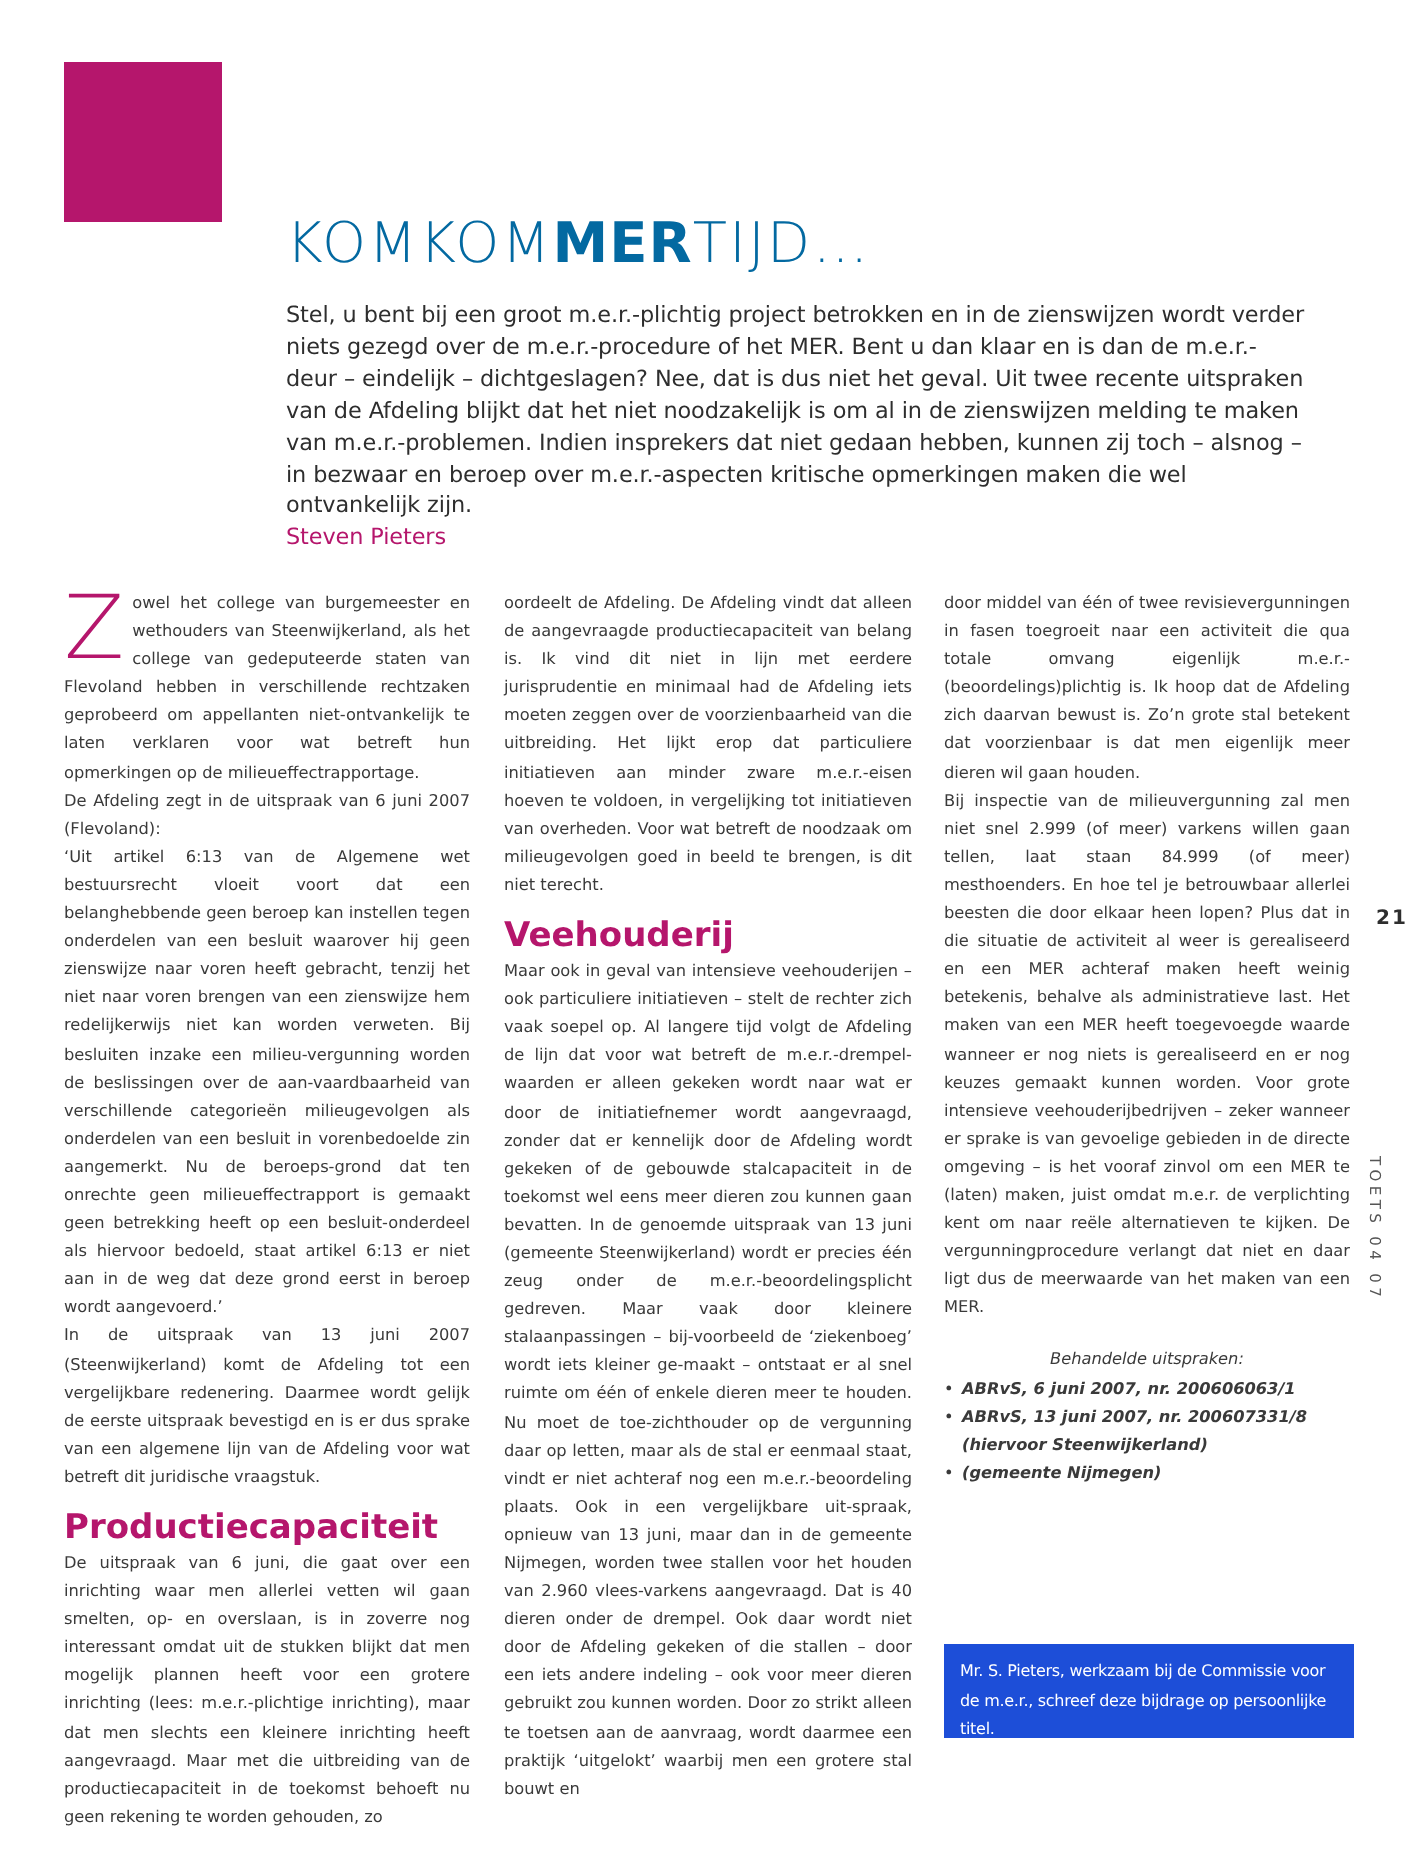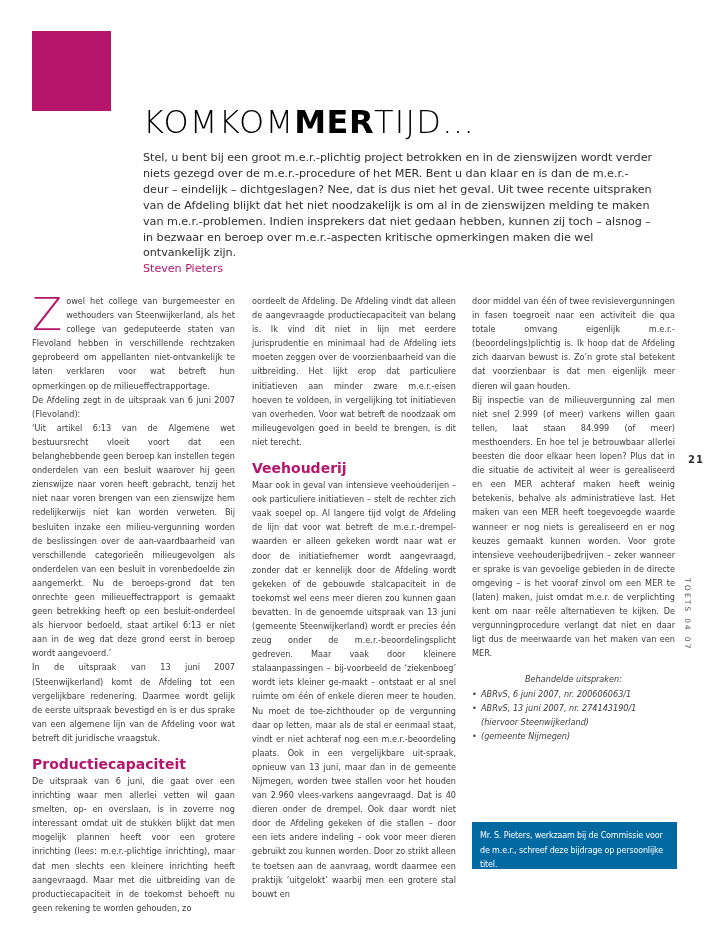--- a/index.html
+++ b/index.html
@@ -37,24 +37,24 @@
       line-height: 13px;
       white-space: nowrap;
       padding-left: 1px;
       box-sizing: border-box;
     }
     .page-title {
       position: absolute;
       left: 143px;
       top: 104px;
       font-family: "DejaVu Sans", sans-serif;
-      font-size: 32px;
+      font-size: 28px;
       font-weight: 200;
       letter-spacing: 1.2px;
-      color: #000000;
+      color: #0369a1;
       line-height: 36px;
       white-space: nowrap;
     }
     .page-title b {
       font-weight: bold;
       letter-spacing: 0.5px;
     }
     .intro {
       position: absolute;
       left: 143px;
@@ -87,21 +87,21 @@
     .dropcap {
       float: left;
       font-size: 44px;
       line-height: 38px;
       color: #b5166c;
       font-weight: 200;
       margin: 2px 4px 0 0;
       font-family: "DejaVu Sans", sans-serif;
     }
     .subhead {
-      font-size: 14px;
+      font-size: 17px;
       font-weight: bold;
       color: #b5166c;
       line-height: 16px;
       margin: 11px 0 2px 0 !important;
       text-align: left;
     }
     .rulings-heading {
       font-style: italic;
       margin-top: 12px !important;
       text-align: center;
@@ -117,20 +117,21 @@
       position: relative;
       padding-left: 9px;
     }
     .rulings-list li .bullet {
       position: absolute;
       left: 0;
       top: 0;
     }
     .rulings-list li span.line {
       display: block;
+      font-weight: bold;
     }
     .page-number {
       position: absolute;
       left: 688px;
       top: 454px;
       font-size: 10px;
       font-weight: bold;
       letter-spacing: 1px;
       color: #2e2e2e;
     }
@@ -143,21 +144,21 @@
       letter-spacing: 2.2px;
       color: #555555;
       white-space: nowrap;
     }
     .note-box {
       position: absolute;
       left: 472px;
       top: 822px;
       width: 205px;
       height: 47px;
-      background: #0369a1;
+      background: #1d4ed8;
       color: #ffffff;
       font-size: 8px;
       line-height: 14.5px;
       padding: 7px 8px 0 8px;
       box-sizing: border-box;
       letter-spacing: -0.15px;
     }
   </style>
 </head>
 <body>
@@ -194,21 +195,21 @@
   <p>door middel van één of twee revisievergunningen in fasen toegroeit naar een activiteit die qua totale omvang eigenlijk m.e.r.-(beoordelings)plichtig is. Ik hoop dat de Afdeling zich daarvan bewust is. Zo’n grote stal betekent dat voorzienbaar is dat men eigenlijk meer dieren wil gaan houden.</p>
   <p>Bij inspectie van de milieuvergunning zal men niet snel 2.999 (of meer) varkens willen gaan tellen, laat staan 84.999 (of meer) mesthoenders. En hoe tel je betrouwbaar allerlei beesten die door elkaar heen lopen? Plus dat in die situatie de activiteit al weer is gerealiseerd en een MER achteraf maken heeft weinig betekenis, behalve als administratieve last. Het maken van een MER heeft toegevoegde waarde wanneer er nog niets is gerealiseerd en er nog keuzes gemaakt kunnen worden. Voor grote intensieve veehouderijbedrijven – zeker wanneer er sprake is van gevoelige gebieden in de directe omgeving – is het vooraf zinvol om een MER te (laten) maken, juist omdat m.e.r. de verplichting kent om naar reële alternatieven te kijken. De vergunningprocedure verlangt dat niet en daar ligt dus de meerwaarde van het maken van een MER.</p>
   <p class="rulings-heading">Behandelde uitspraken:</p>
   <ul class="rulings-list">
     <li>
       <span class="bullet">•</span>
       <span class="line">ABRvS, 6 juni 2007, nr. 200606063/1</span>
     </li>
     <li>
       <span class="bullet">•</span>
-      <span class="line">ABRvS, 13 juni 2007, nr. 274143190/1</span>
+      <span class="line">ABRvS, 13 juni 2007, nr. 200607331/8</span>
       <span class="line">(hiervoor Steenwijkerland)</span>
     </li>
     <li>
       <span class="bullet">•</span>
       <span class="line">(gemeente Nijmegen)</span>
     </li>
   </ul>
 </div>
 
 <div class="page-number">21</div>

